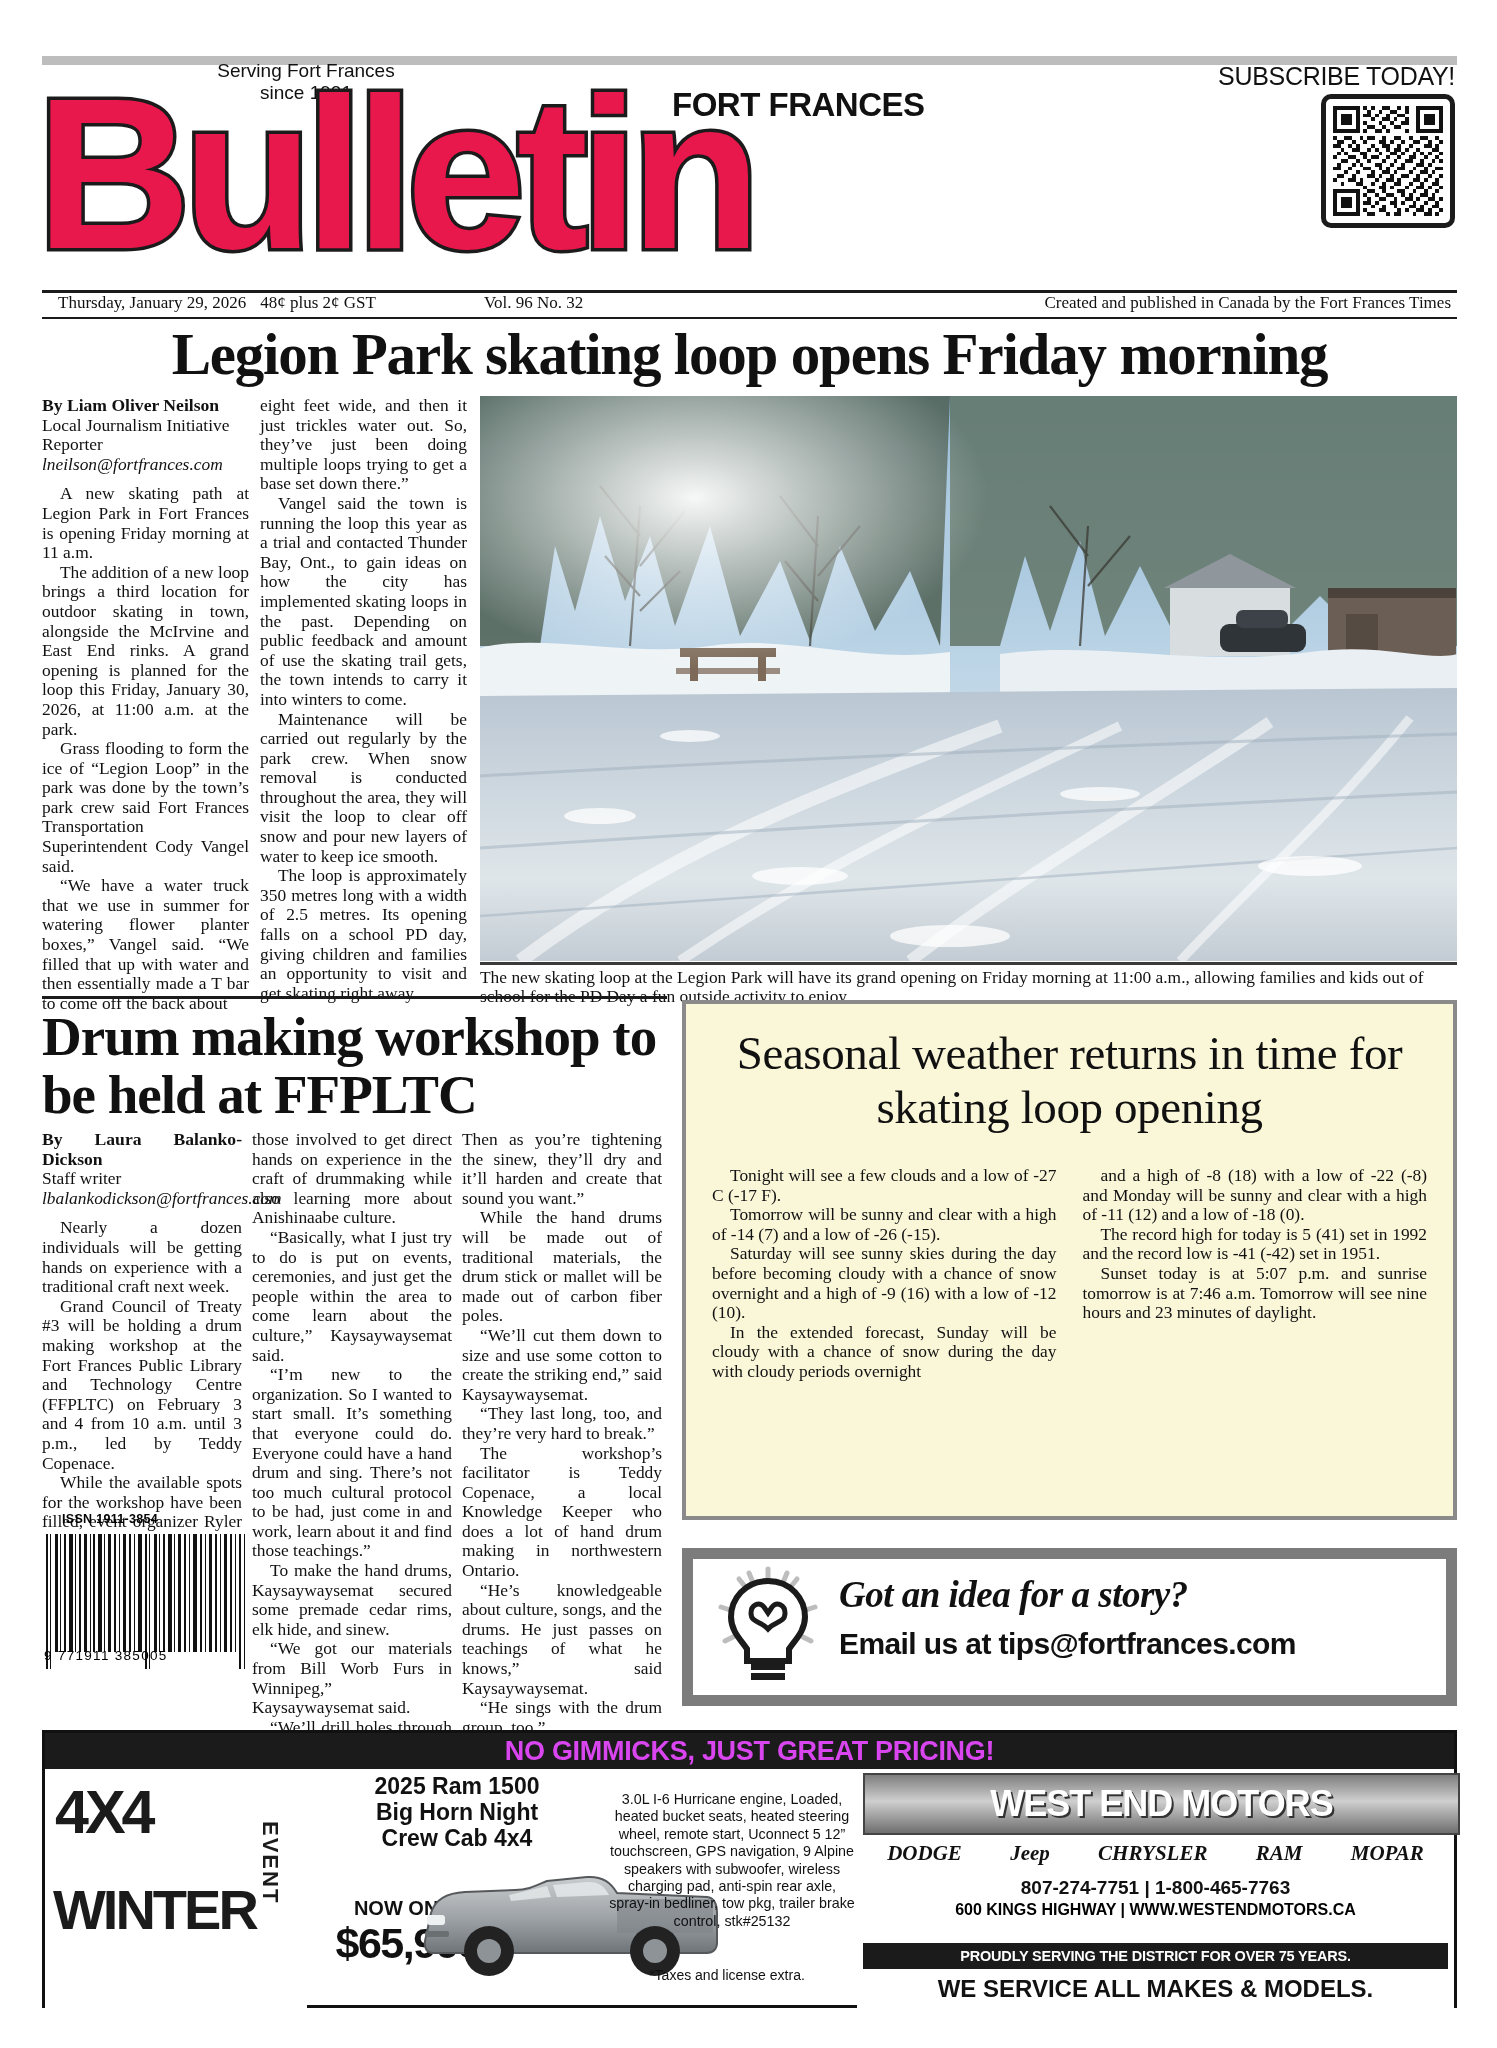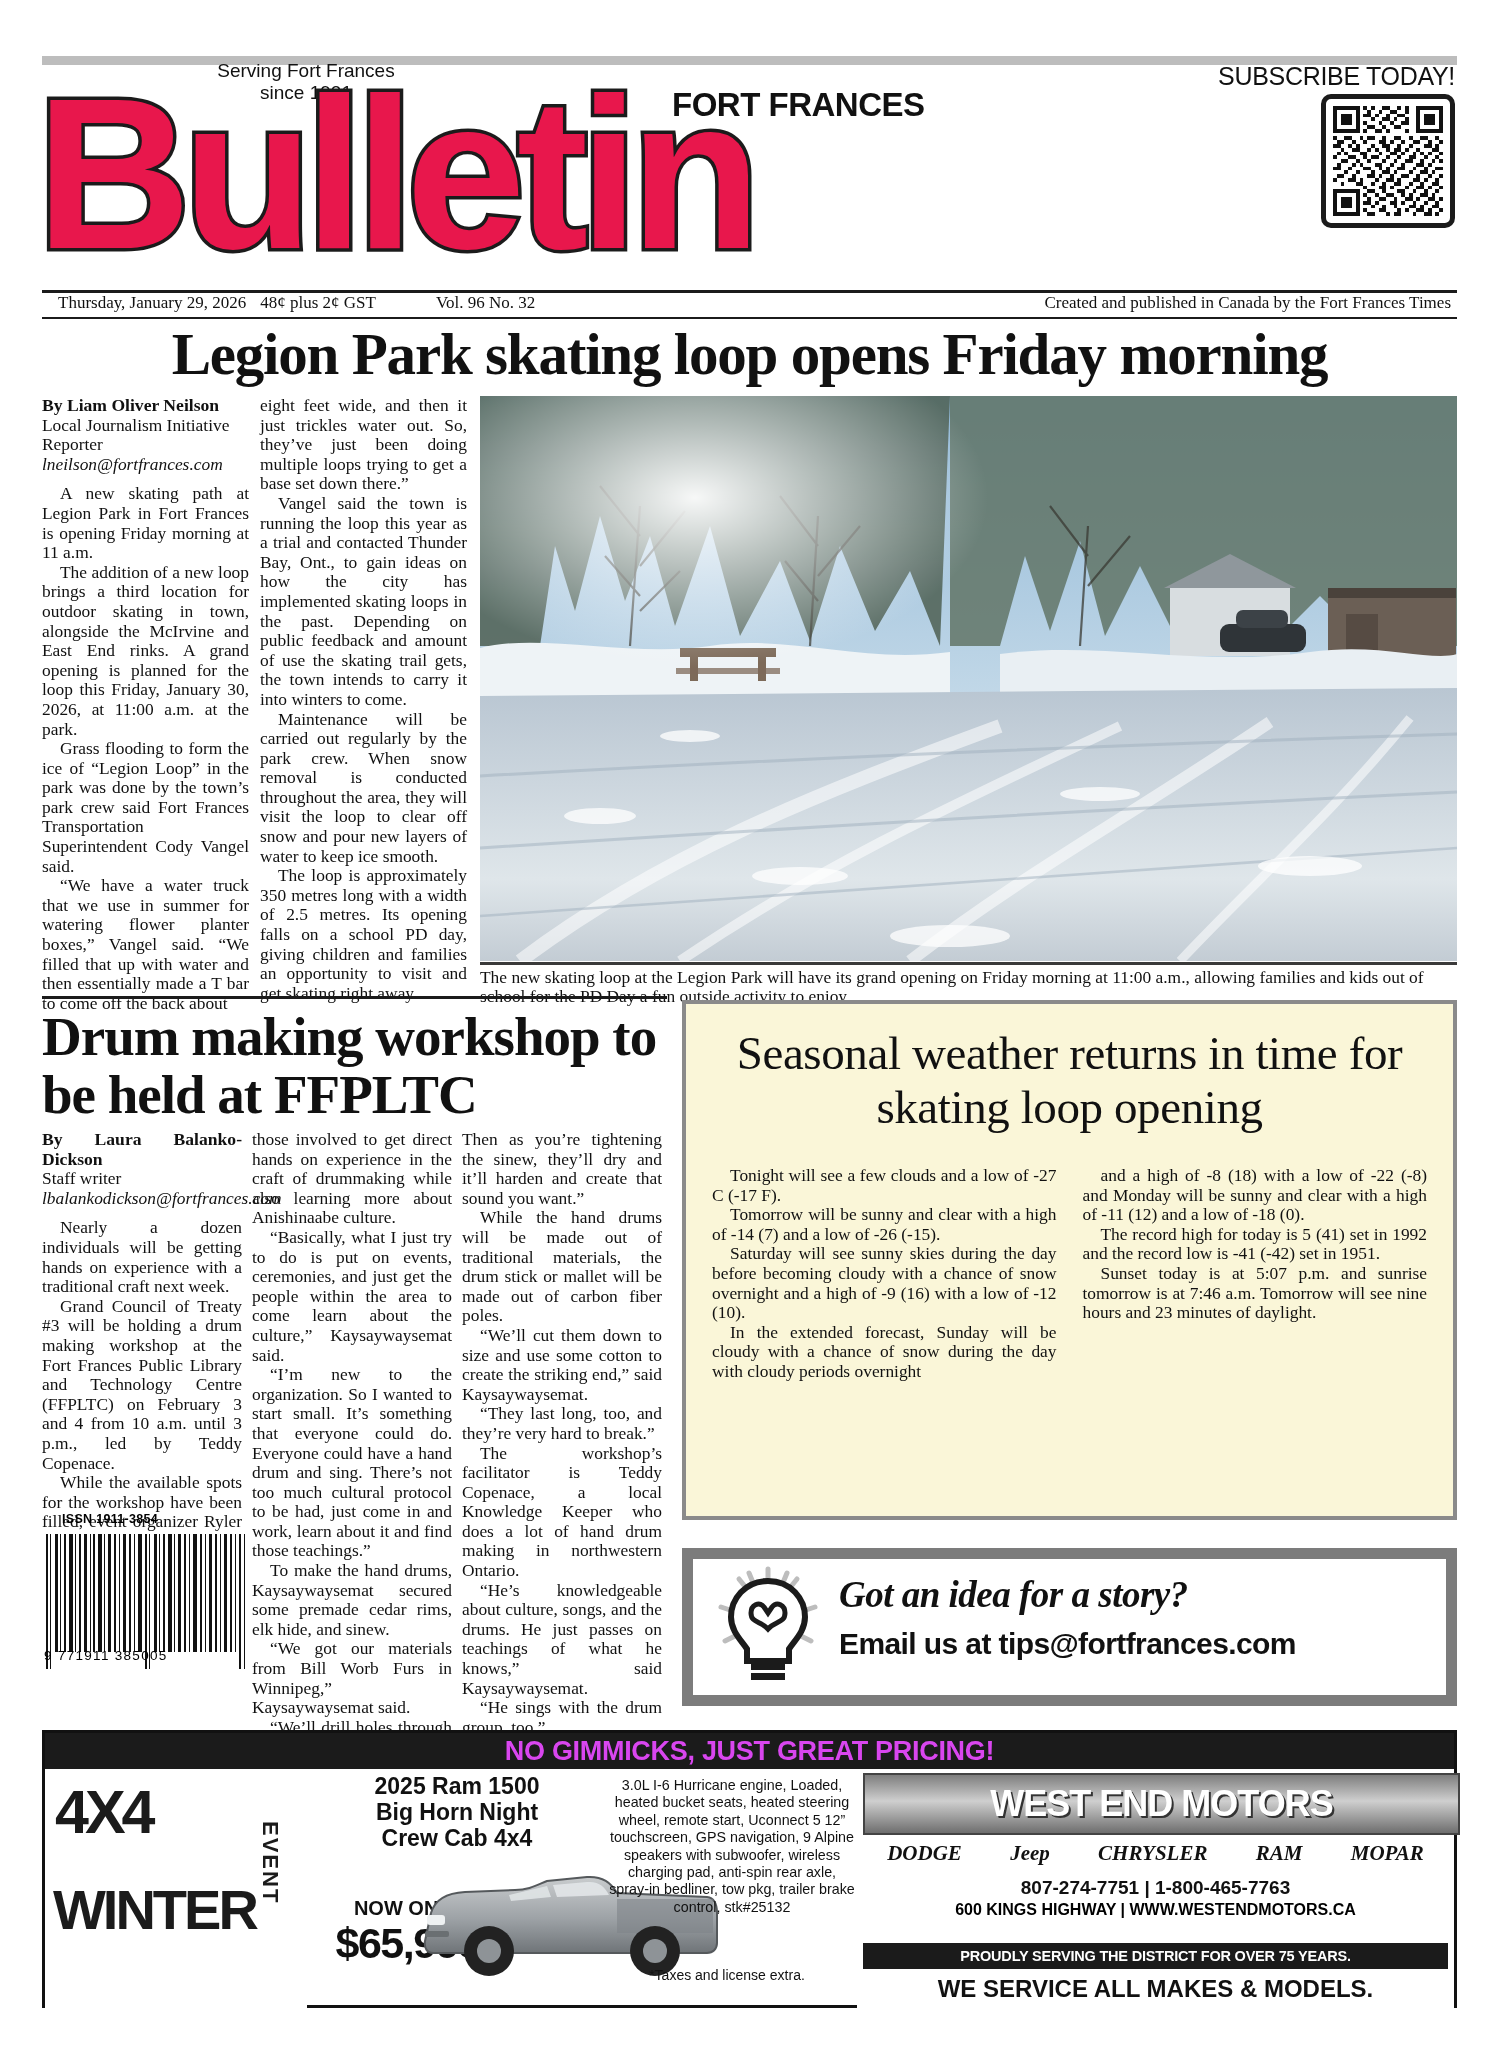--- a/index.html
+++ b/index.html
@@ -49,21 +49,21 @@
 
   
   .inforule-top { position:absolute; left:42px; top:290px; width:1415px; height:3px; background:#1b1b1b; }
   .inforule-bot { position:absolute; left:42px; top:317px; width:1415px; height:2px; background:#1b1b1b; }
   .infobar {
     position:absolute; left:42px; top:293px; width:1415px; height:24px;
     display:flex; align-items:flex-start; font-size:17px; color:#111;
   }
   .infobar .date { margin-left:16px; }
   .infobar .price { margin-left:14px; }
-  .infobar .vol { margin-left:60px; }
+  .infobar .vol { margin-left:108px; }
   .infobar .created { margin-left:auto; margin-right:6px; }
 
   
   .headline1 {
     position:absolute; left:42px; top:322px; width:1415px;
     font-family:"Liberation Serif", serif; font-weight:bold;
     font-size:59px; line-height:64px; letter-spacing:-1.2px;
     color:#111; text-align:center;
   }
 
@@ -177,21 +177,21 @@
     font-family:"Liberation Sans", sans-serif; font-weight:bold;
     font-size:20px; color:#111;
   }
   .price-big {
     position:absolute; left:8px; top:150px; width:186px; text-align:center;
     font-family:"Liberation Sans", sans-serif; font-weight:bold;
     font-size:43px; color:#111; letter-spacing:-1.5px;
   }
   .truck { position:absolute; left:104px; top:86px; width:310px; height:130px; }
   .ad-specs {
-    position:relative; width:250px; padding-top:8px;
+    position:relative; width:250px; padding-top:22px;
     font-family:"Liberation Sans", sans-serif; font-size:14.3px; line-height:17.4px;
     text-align:center; color:#111;
   }
   .taxes {
     position:absolute; left:-30px; bottom:24px; width:300px; text-align:center;
     font-family:"Liberation Sans", sans-serif; font-size:14px; color:#111;
   }
   .ad-right { position:relative; flex:1; background:#fff; }
   .wem-plate {
     position:absolute; left:6px; top:4px; width:100%; height:62px;

